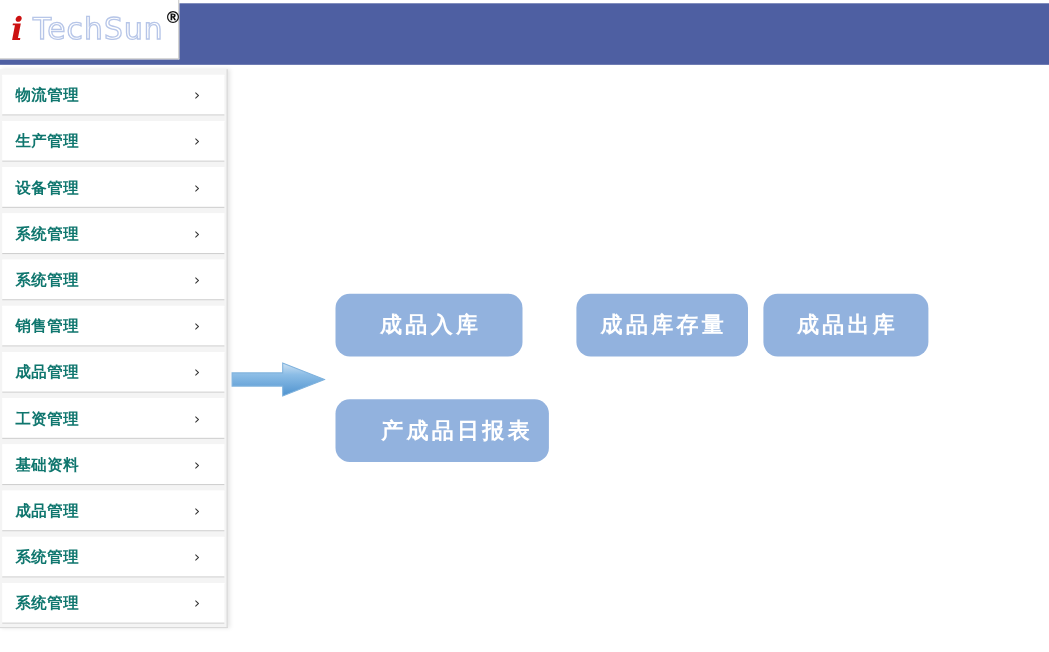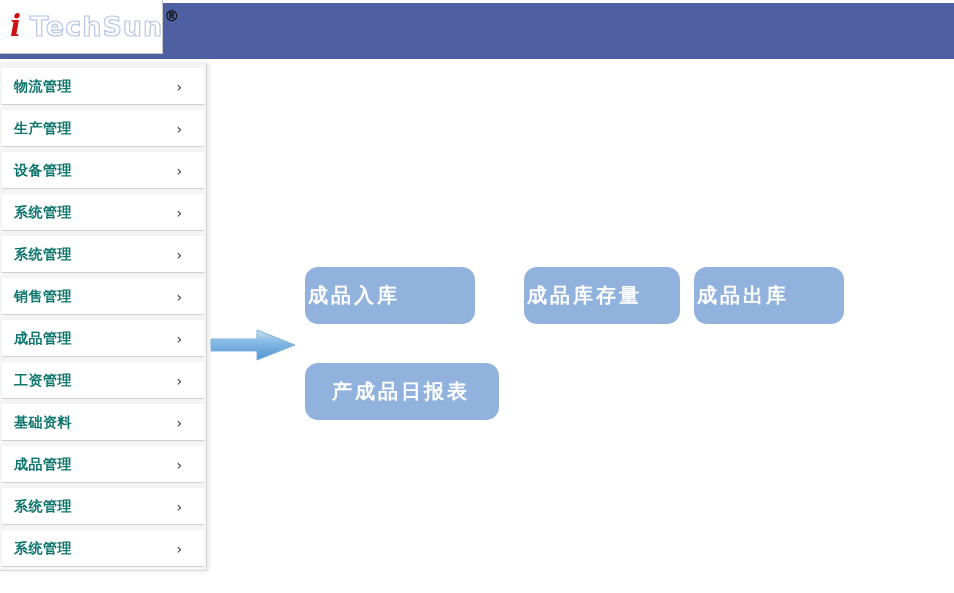--- a/index.html
+++ b/index.html
@@ -54,21 +54,21 @@
     font-size: 29px;
     font-weight: bold;
     font-style: italic;
     line-height: 1;
     margin-right: 9px;
     letter-spacing: 0px;
   }
   #logo-word {
     font-family: "DejaVu Sans", "Liberation Sans", sans-serif;
     font-size: 27px;
-    font-weight: bold;
+    font-weight: normal;
     color: #ffffff;
     -webkit-text-stroke: 1.2px #b7c6e8;
     letter-spacing: 1px;
     line-height: 1;
     position: relative;
   }
   #logo-reg {
     font-family: "DejaVu Sans", "Liberation Sans", sans-serif;
     font-size: 15px;
     font-weight: bold;
@@ -137,20 +137,21 @@
     width: 747px;
     height: 530px;
     background: #ffffff;
   }
   .tile {
     position: absolute;
     background: #92b2de;
     border-radius: 13px;
     display: flex;
     align-items: center;
+    justify-content: center;
     cursor: pointer;
   }
   .tile-label {
     font-family: "DejaVu Sans", "Liberation Sans", sans-serif;
     font-size: 20px;
     font-weight: bold;
     color: #ffffff;
     letter-spacing: 3px;
     text-indent: 3px;
   }

